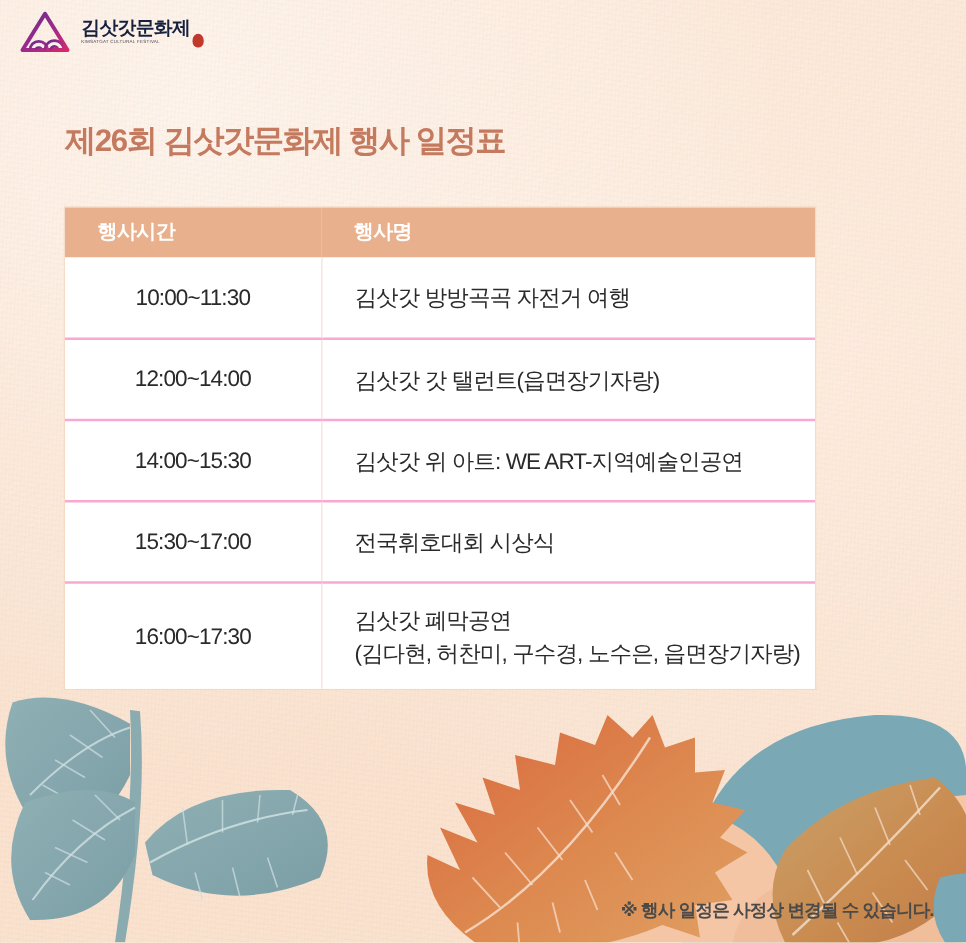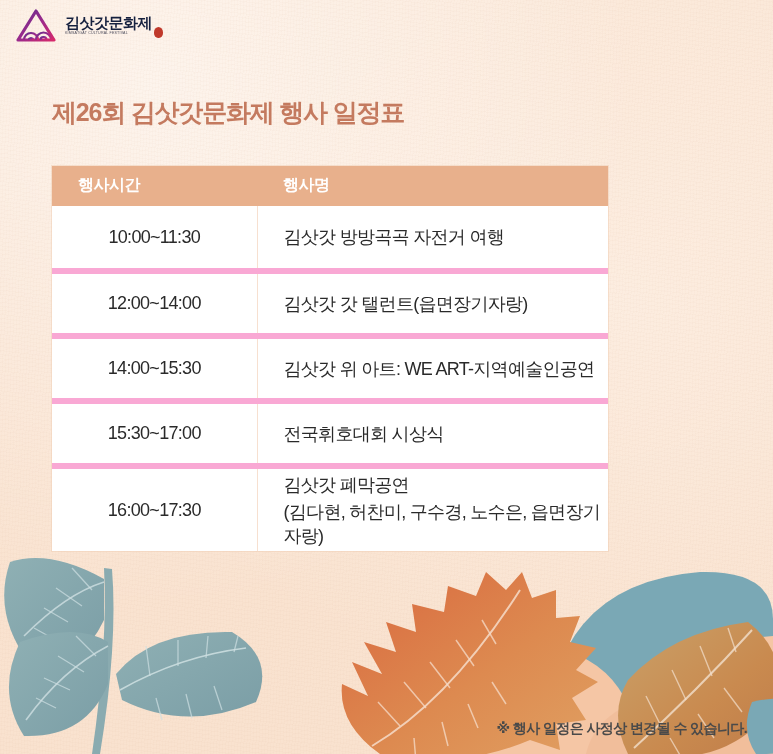--- a/index.html
+++ b/index.html
@@ -71,42 +71,42 @@
     transform:translateY(-4px);
   }
   .title-date {
     font-size:43px; font-weight:bold; color:#4d7d57;
     letter-spacing:-1px; white-space:nowrap; line-height:1;
   }
 
   
   .schedule {
     position:absolute; top:166px; left:52px;
-    width:556px;
+    width:600px;
     border-collapse:collapse;
     z-index:6;
     background:#ffffff;
     box-shadow:0 0 0 1px rgba(240,205,180,.5);
   }
   .schedule thead th {
     background:#e8b08c;
     color:#ffffff;
     font-size:16px; font-weight:bold;
     text-align:left;
     padding:9px 0 10px 26px;
     letter-spacing:-.5px;
     height:40px;
   }
   .schedule thead th.col-time { width:205px; }
   .schedule tbody td {
     background:#ffffff;
     font-size:18px;
     color:#2a2a2a;
     letter-spacing:-.7px;
-    border-bottom:6px solid #f9a8d4;
+    border-bottom:2px solid #f9a8d4;
     height:65px;
     vertical-align:middle;
   }
   .schedule tbody tr:last-child td { border-bottom:none; }
   .schedule tbody td.cell-time {
     text-align:center;
     border-right:1px solid #f7e0d0;
     width:205px;
     white-space:nowrap;
   }

